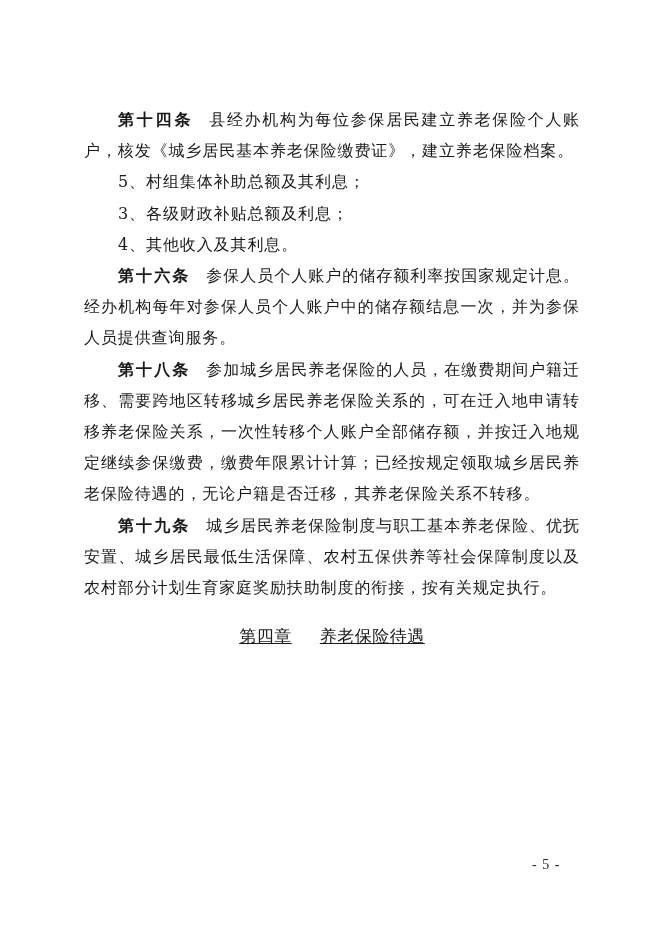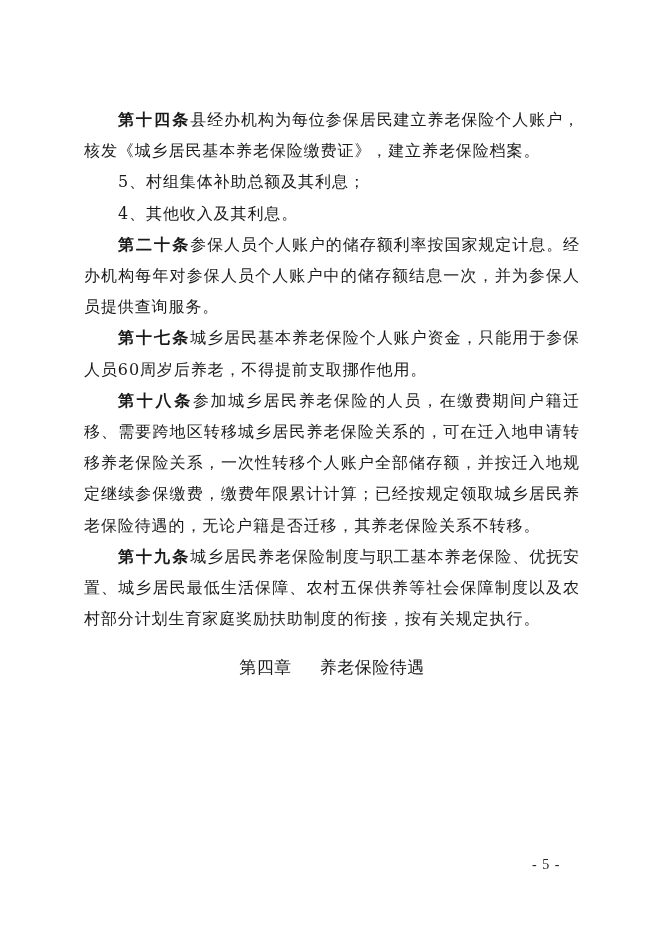--- a/index.html
+++ b/index.html
@@ -34,28 +34,30 @@
     }
     .para {
       margin: 0;
       text-indent: 34px;
       text-align: justify;
     }
     .art {
       font-weight: bold;
       font-family: "DejaVu Sans", "Liberation Sans", sans-serif;
       letter-spacing: 2px;
+      margin-right: 16px;
     }
     .chapter {
       margin: 18px 0 0 0;
       text-align: center;
       font-family: "DejaVu Sans", "Liberation Sans", sans-serif;
       font-size: 17px;
       line-height: 30px;
       letter-spacing: 0.5px;
+      text-decoration: underline;
     }
     .chapter .gap {
       display: inline-block;
       width: 28px;
     }
     .page-number {
       position: absolute;
       left: 532px;
       top: 857px;
       font-family: "Liberation Serif", "DejaVu Serif", serif;
@@ -66,25 +68,25 @@
   </style>
 </head>
 <body>
 
 <div class="page">
   <div class="body-text">
 
     <p class="para"><span class="art">第十四条</span><span>县经办机构为每位参保居民建立养老保险个人账户，核发《城乡居民基本养老保险缴费证》，建立养老保险档案。</span></p>
 
     <p class="para">5、村组集体补助总额及其利息；</p>
+    <p class="para">3、各级财政补贴总额及利息；</p>
     <p class="para">4、其他收入及其利息。</p>
 
-    <p class="para"><span class="art">第二十条</span><span>参保人员个人账户的储存额利率按国家规定计息。经办机构每年对参保人员个人账户中的储存额结息一次，并为参保人员提供查询服务。</span></p>
+    <p class="para"><span class="art">第十六条</span><span>参保人员个人账户的储存额利率按国家规定计息。经办机构每年对参保人员个人账户中的储存额结息一次，并为参保人员提供查询服务。</span></p>
 
-    <p class="para"><span class="art">第十七条</span><span>城乡居民基本养老保险个人账户资金，只能用于参保人员60周岁后养老，不得提前支取挪作他用。</span></p>
 
     <p class="para"><span class="art">第十八条</span><span>参加城乡居民养老保险的人员，在缴费期间户籍迁移、需要跨地区转移城乡居民养老保险关系的，可在迁入地申请转移养老保险关系，一次性转移个人账户全部储存额，并按迁入地规定继续参保缴费，缴费年限累计计算；已经按规定领取城乡居民养老保险待遇的，无论户籍是否迁移，其养老保险关系不转移。</span></p>
 
     <p class="para"><span class="art">第十九条</span><span>城乡居民养老保险制度与职工基本养老保险、优抚安置、城乡居民最低生活保障、农村五保供养等社会保障制度以及农村部分计划生育家庭奖励扶助制度的衔接，按有关规定执行。</span></p>
 
     <p class="chapter"><span>第四章</span><span class="gap"></span><span>养老保险待遇</span></p>
 
 
   </div>
 

